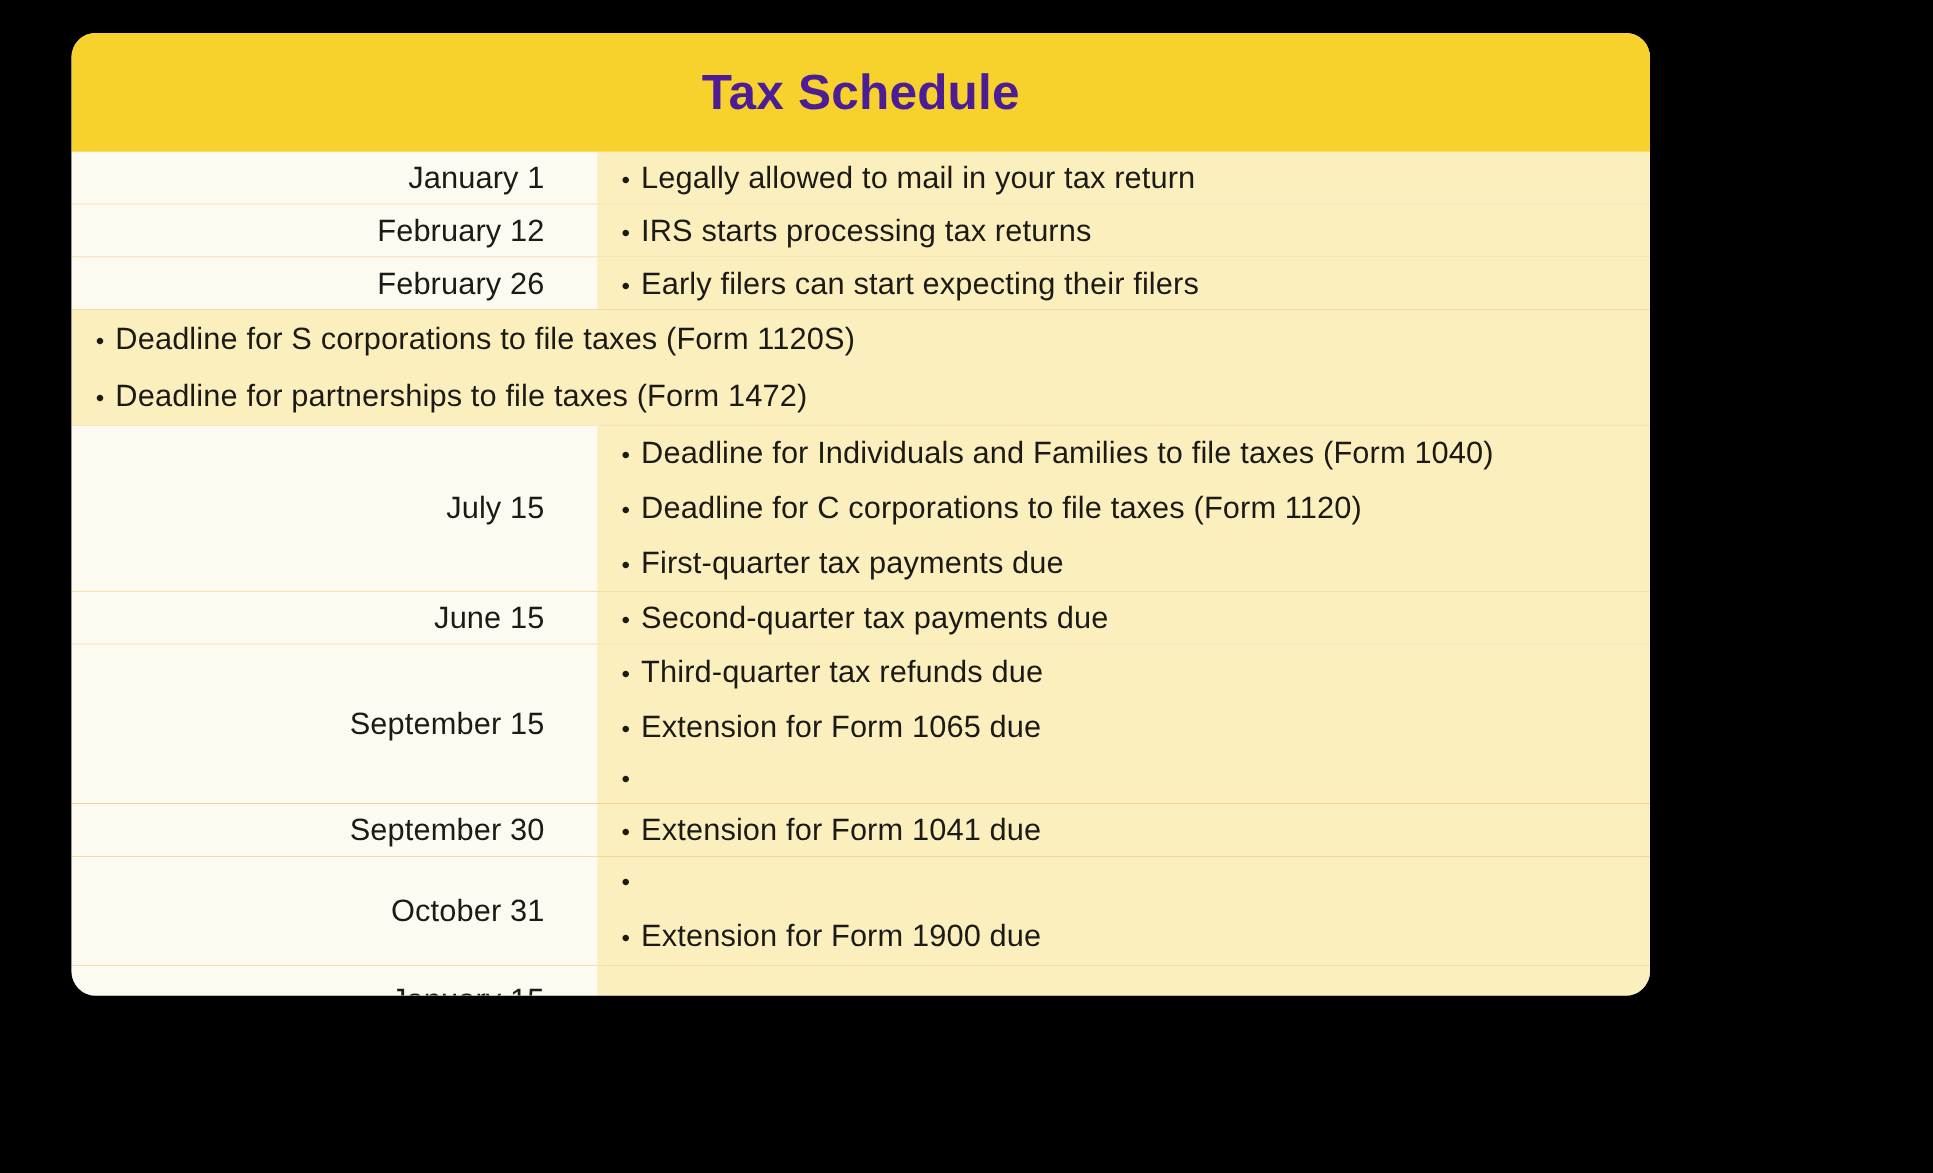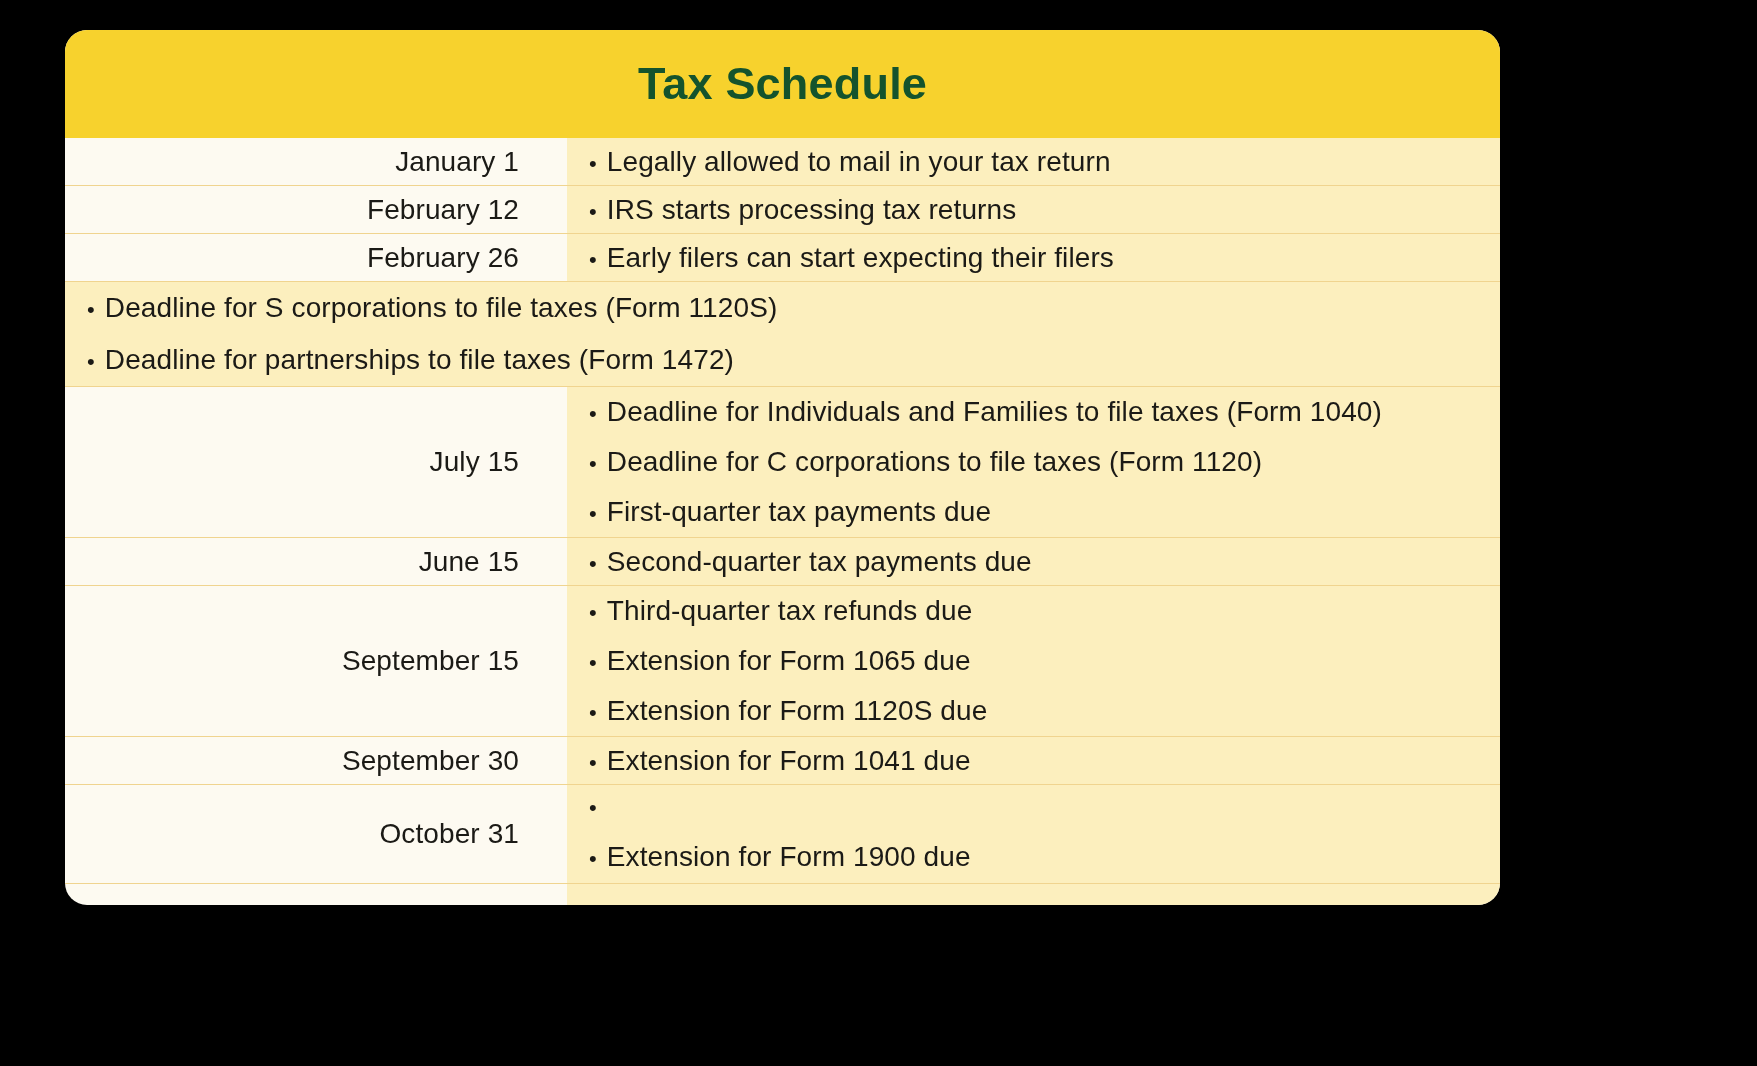--- a/index.html
+++ b/index.html
@@ -38,21 +38,21 @@
     height: 108px;
     background: #F7D22D;
     display: flex;
     align-items: center;
     justify-content: center;
   }
 
   .card-title {
     font-size: 45px;
     font-weight: bold;
-    color: #14532d;
+    color: #4c1d95;
     letter-spacing: 0.2px;
     font-family: "Liberation Sans", sans-serif;
     text-align: right;
   }
 
   .table {
     display: block;
     width: 100%;
   }
 
@@ -71,21 +71,20 @@
     background: #FDFAF1;
     display: flex;
     align-items: center;
     justify-content: flex-end;
     padding: 0 48px 0 20px;
     box-sizing: border-box;
     color: #1B1A16;
     font-size: 28px;
     font-weight: 400;
     letter-spacing: 0.1px;
-    margin-left: 24px;
   }
 
   .cell-items {
     flex: 1 1 auto;
     background: #FCEFBE;
     padding: 0 20px 0 0;
     box-sizing: border-box;
     display: flex;
     flex-direction: column;
     justify-content: center;
@@ -214,21 +213,20 @@
             <div class="bullet-line">
               <span class="bullet-dot">•</span>
               <span class="bullet-text">Third-quarter tax refunds due</span>
             </div>
             <div class="bullet-line">
               <span class="bullet-dot">•</span>
               <span class="bullet-text">Extension for Form 1065 due</span>
             </div>
             <div class="bullet-line">
               <span class="bullet-dot">•</span>
-              <span class="bullet-text">Extension for Form 1120S due</span>
             </div>
           </div>
         </div>
         <div class="row h1">
           <div class="cell-date">September 30</div>
           <div class="cell-items">
             <div class="bullet-line">
               <span class="bullet-dot">•</span>
               <span class="bullet-text">Extension for Form 1041 due</span>
             </div>

